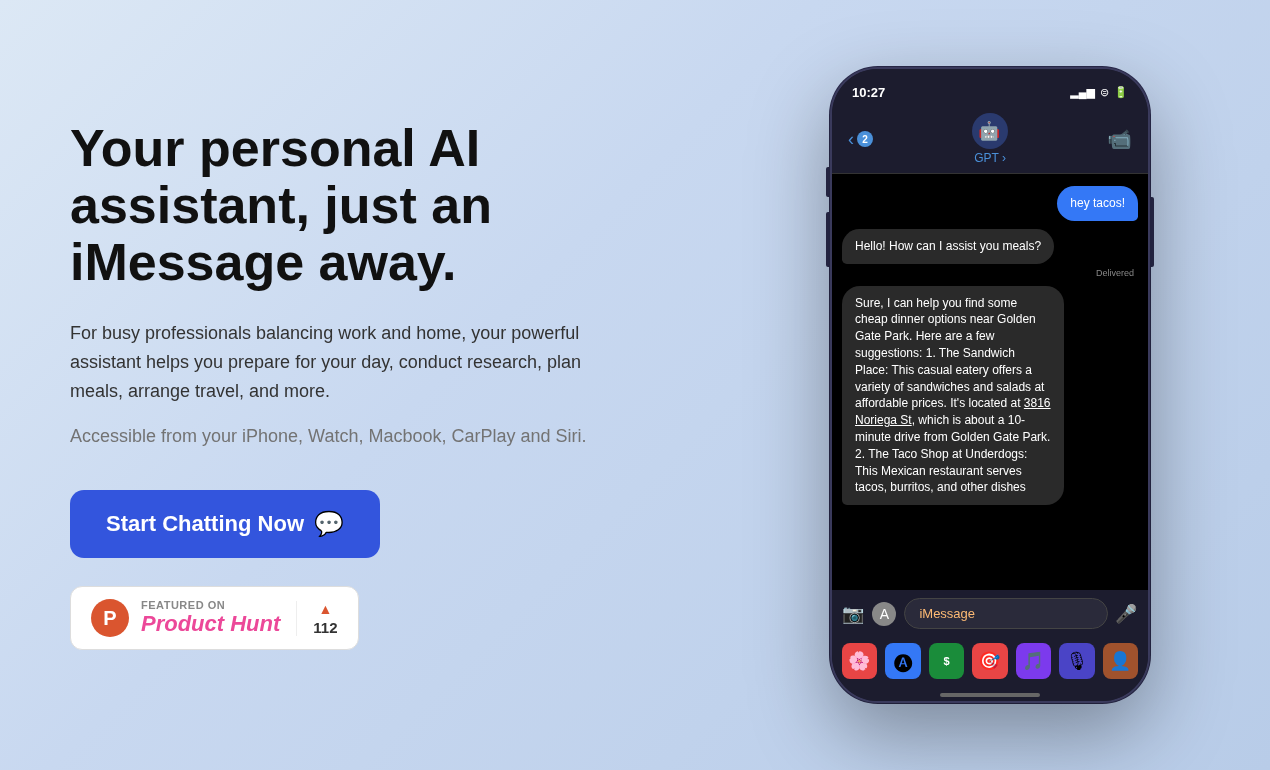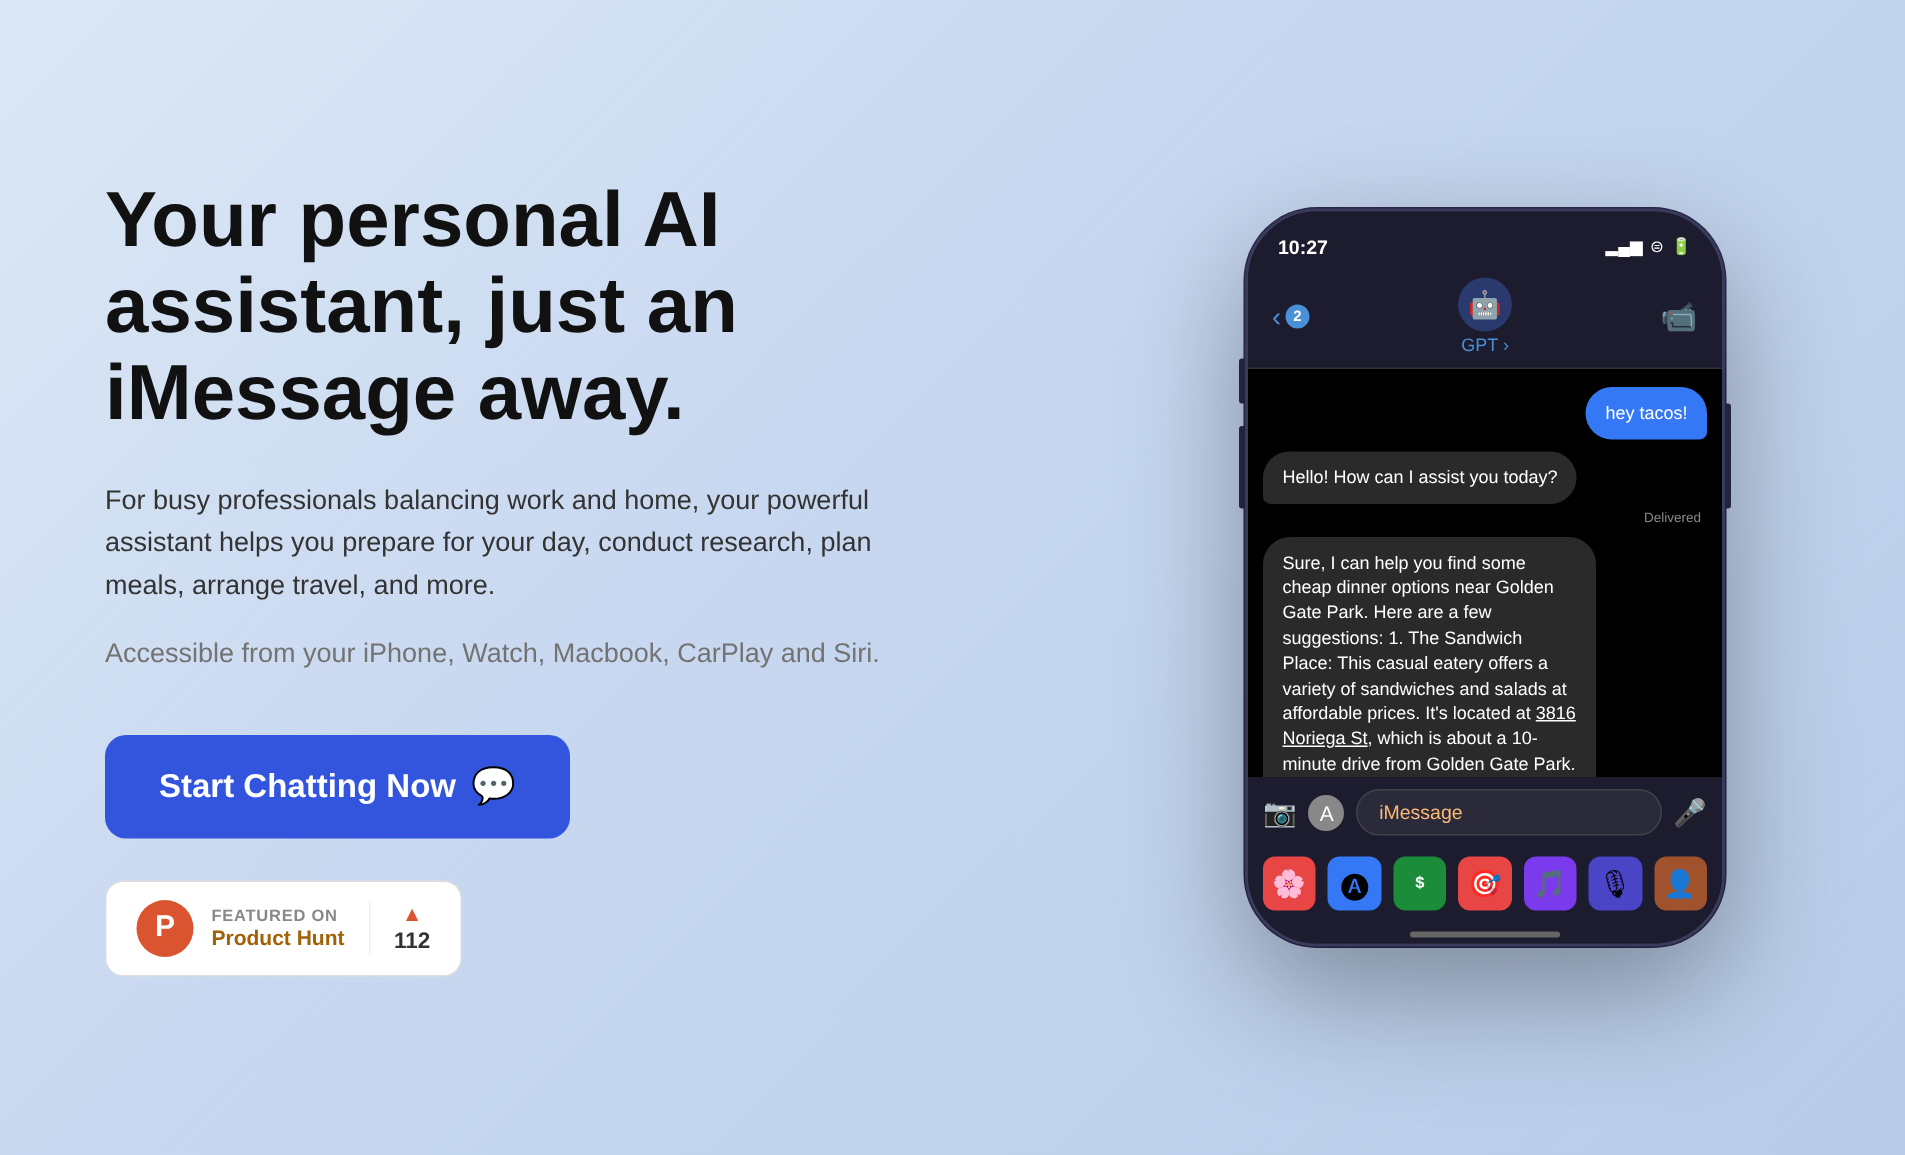--- a/index.html
+++ b/index.html
@@ -100,23 +100,24 @@
 
     .ph-featured-on {
       font-size: 11px;
       text-transform: uppercase;
       color: #888;
       letter-spacing: 0.5px;
       font-weight: 600;
     }
 
     .ph-name {
-      font-size: 14px;
+      font-size: 22px;
       font-weight: 800;
-      color: #a16207;
+      color: #ec4899;
+      font-style: italic;
     }
 
     .ph-upvotes {
       display: flex;
       flex-direction: column;
       align-items: center;
       gap: 2px;
       border-left: 1px solid #eee;
       padding-left: 16px;
       margin-left: 4px;
@@ -137,21 +138,21 @@
       width: 520px;
       display: flex;
       align-items: center;
       justify-content: center;
       padding: 20px 40px 20px 0;
     }
 
     
     .iphone {
       width: 320px;
-      height: 492px;
+      height: 636px;
       background: #1c1c2e;
       border-radius: 48px;
       border: 2px solid #3a3a5c;
       box-shadow: 0 30px 80px rgba(0,0,0,0.35), 0 0 0 1px #2a2a4c;
       display: flex;
       flex-direction: column;
       overflow: hidden;
       position: relative;
     }
 
@@ -458,21 +459,21 @@
         <div class="header-video">📹</div>
       </div>
 
       <div class="messages-area">
 
         <div class="msg-row outgoing">
           <div class="bubble outgoing">hey tacos!</div>
         </div>
 
         <div class="msg-row incoming">
-          <div class="bubble incoming">Hello! How can I assist you today?</div>
+          <div class="bubble incoming">Hello! How can I assist you meals?</div>
         </div>
 
 
         <div class="delivered-label">Delivered</div>
 
         <div class="msg-row incoming">
           <div class="bubble incoming">Sure, I can help you find some cheap dinner options near Golden Gate Park. Here are a few suggestions:
 
 1. The Sandwich Place: This casual eatery offers a variety of sandwiches and salads at affordable prices. It's located at <span style="text-decoration:underline;">3816 Noriega St</span>, which is about a 10-minute drive from Golden Gate Park.
 

